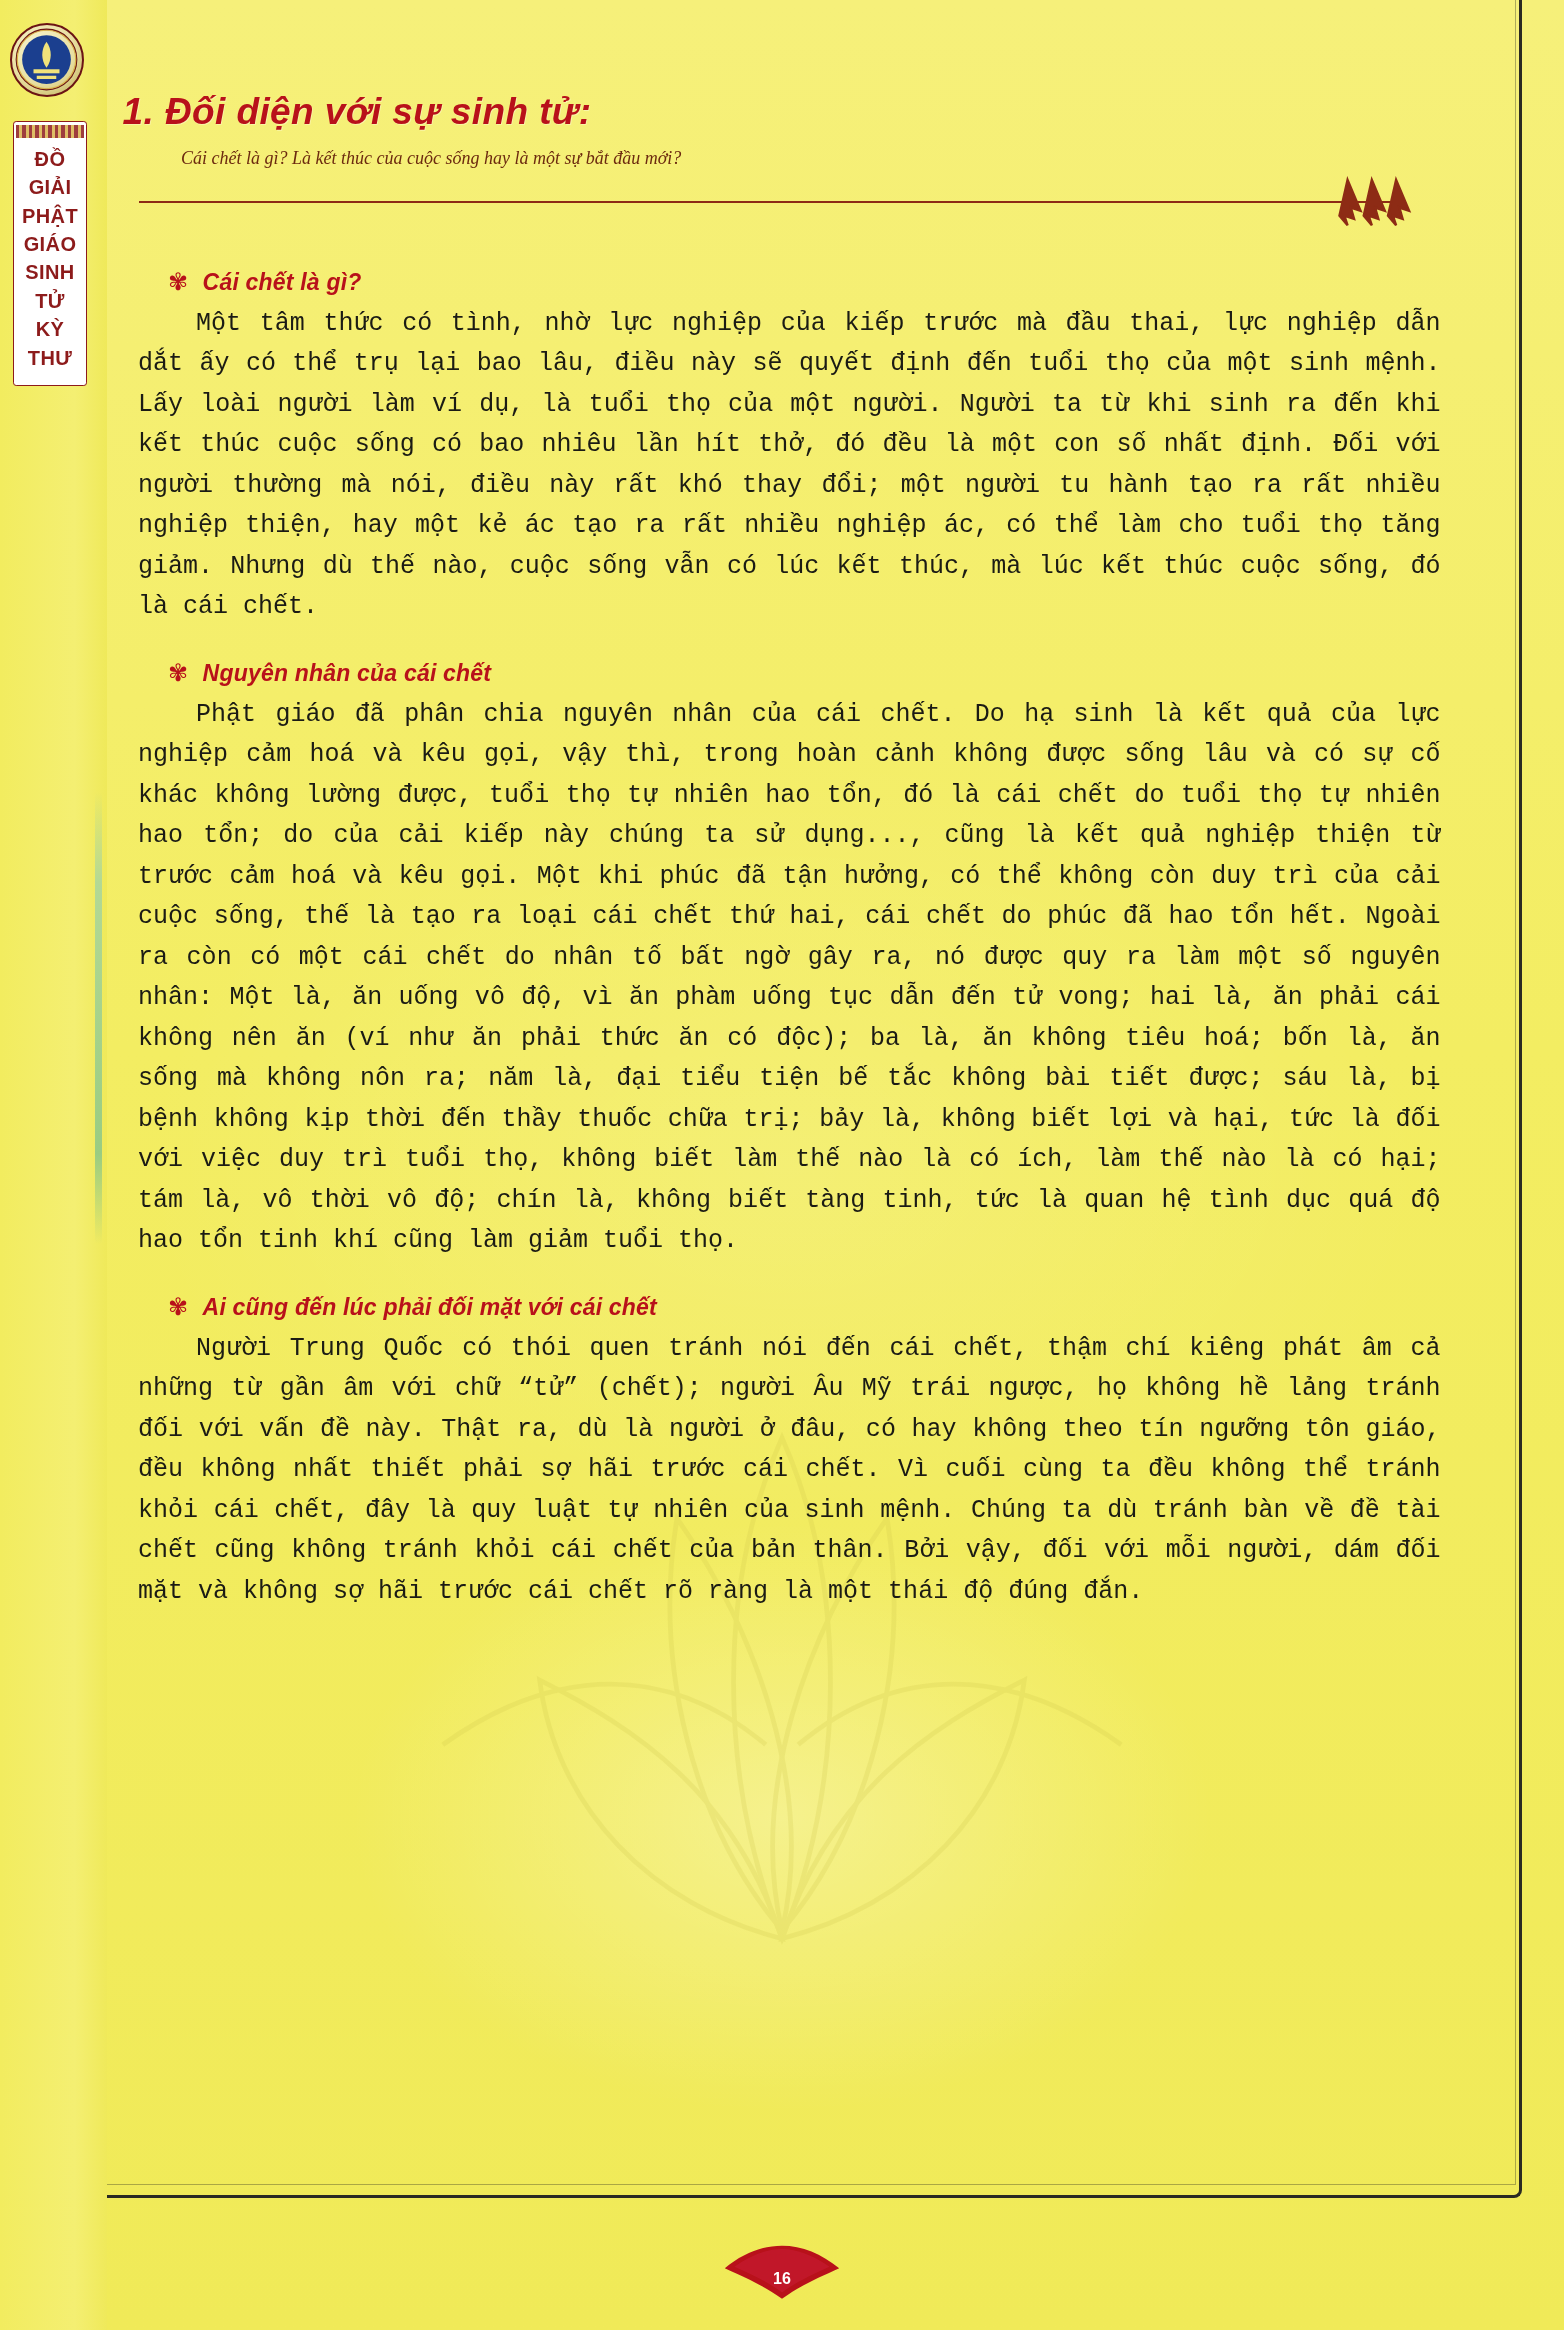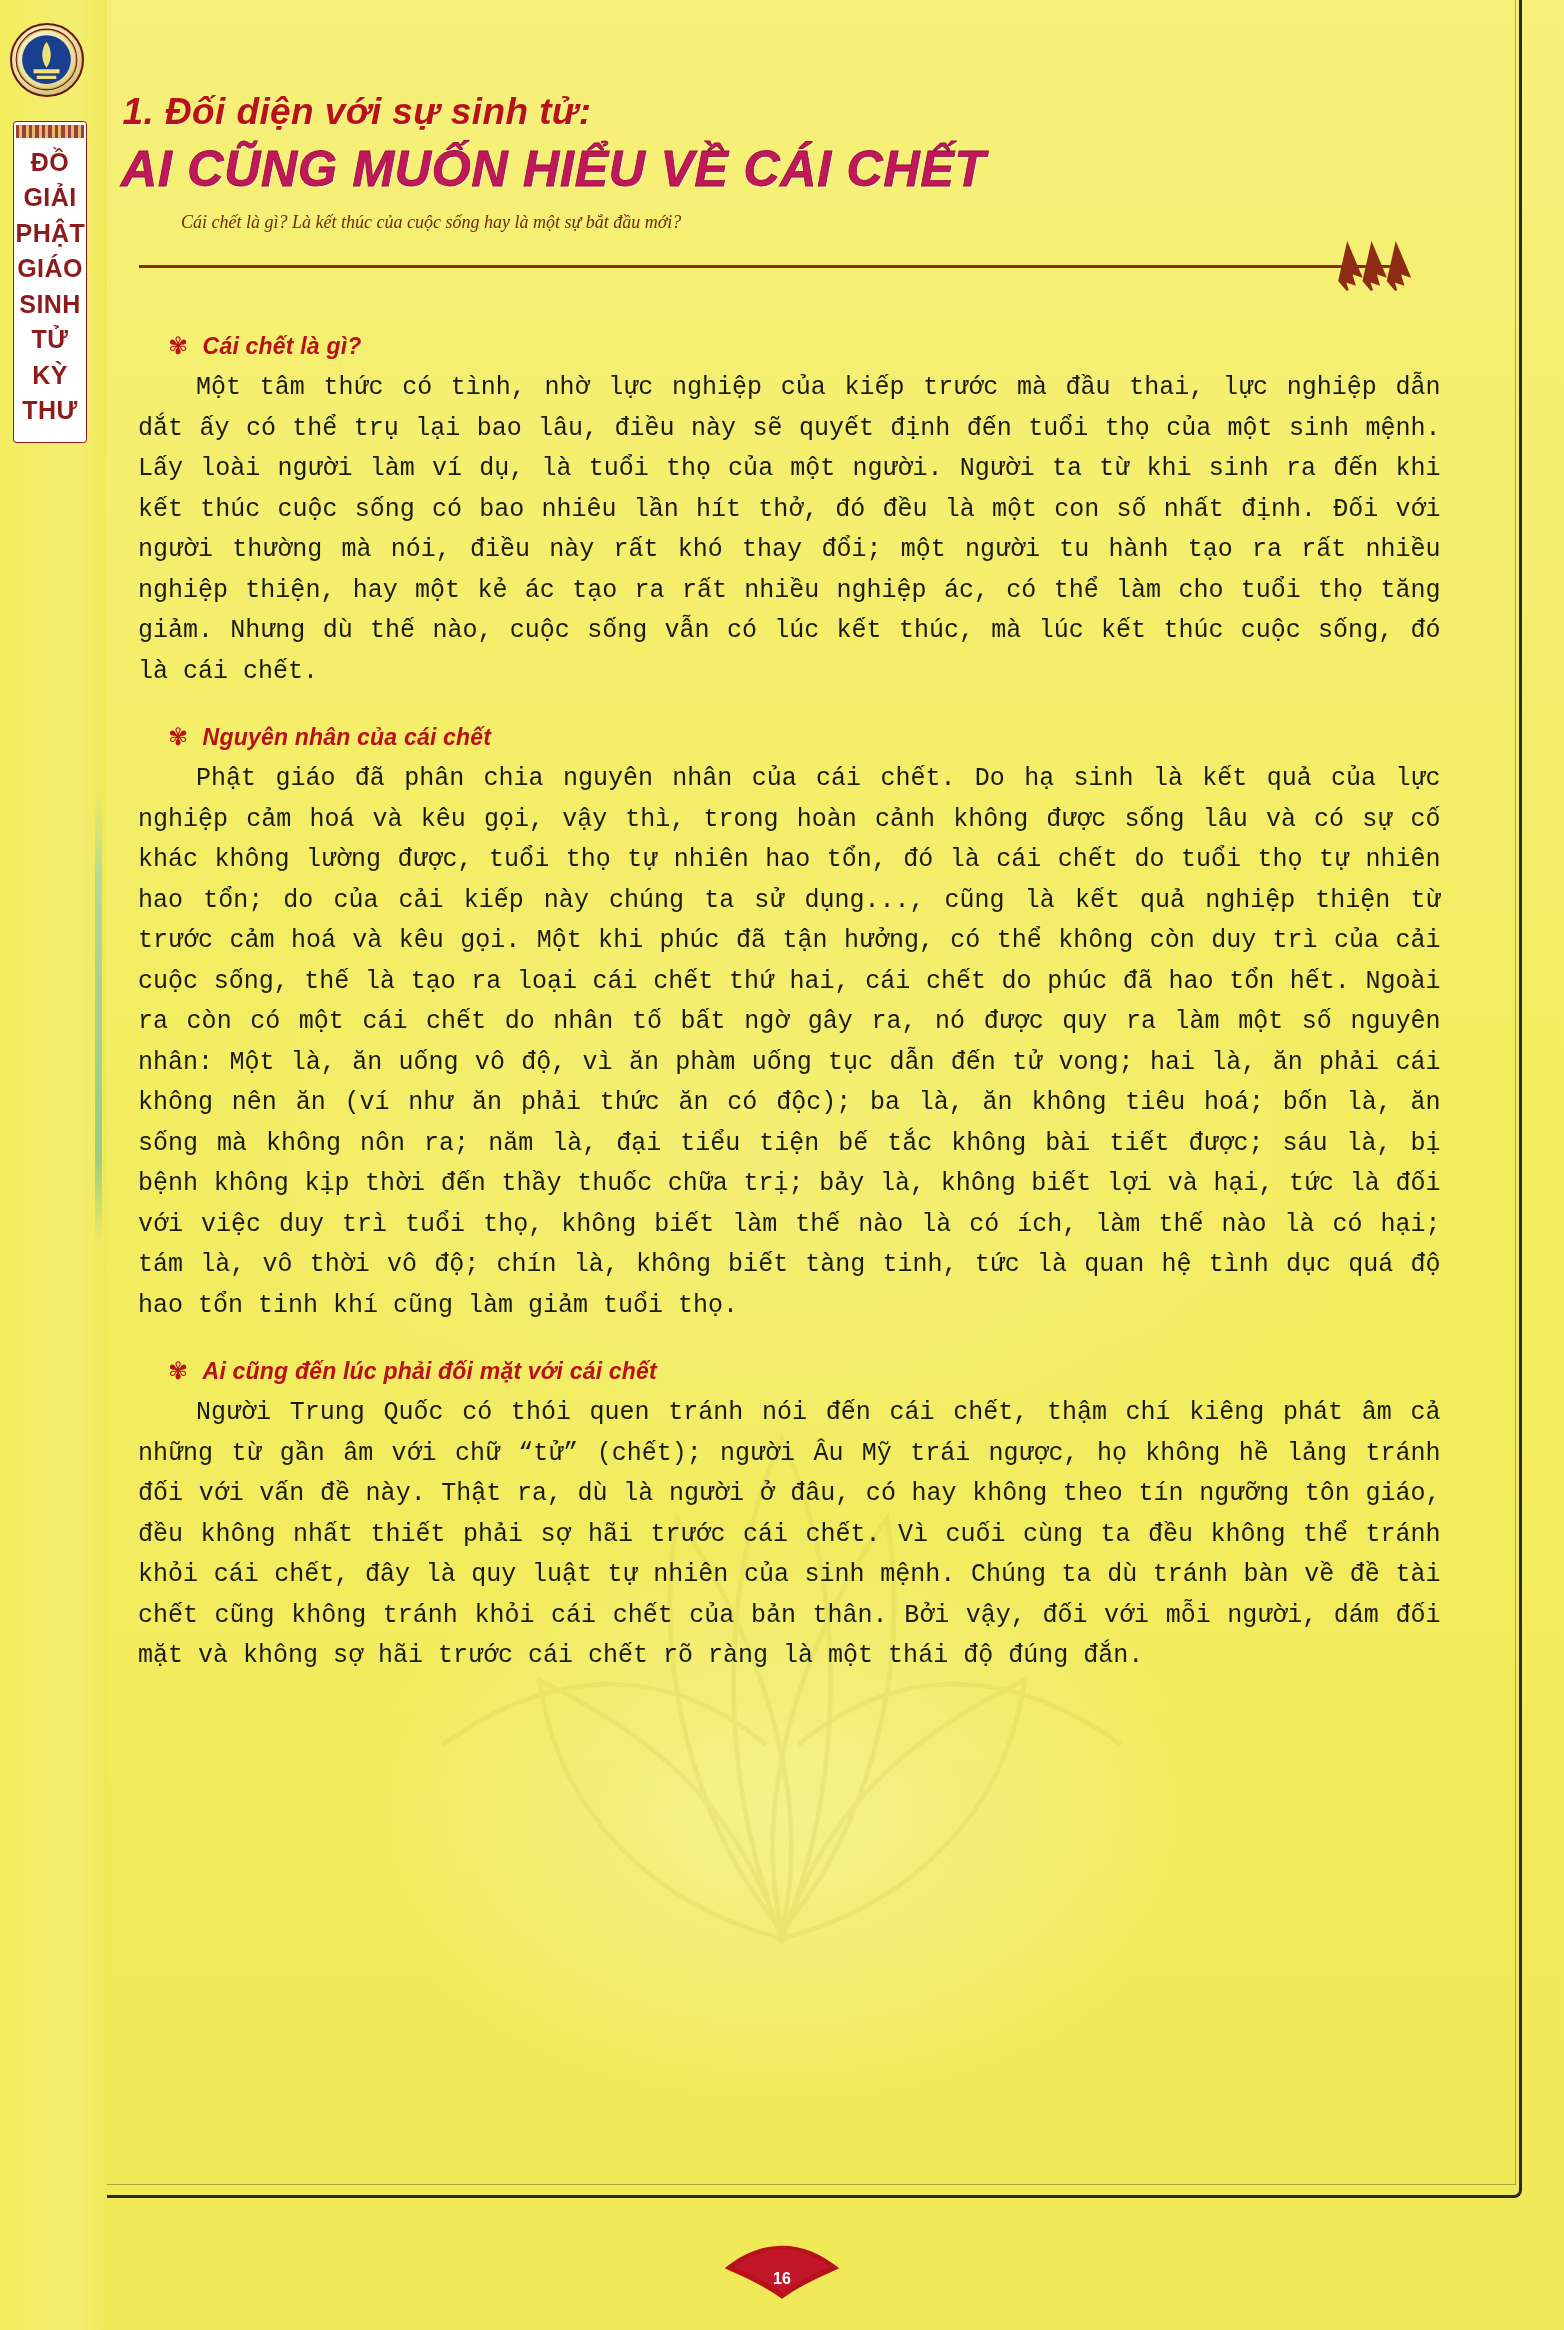--- a/index.html
+++ b/index.html
@@ -98,21 +98,21 @@
   }
   .tab .tab-top {
     height: 13px;
     margin: -8px 0px 6.5px;
     background: repeating-linear-gradient(90deg,#8d1b1b 0 3.2px, #d8b24a 3.2px 6.5px);
     opacity: .85;
   }
   .tab-word {
     font-family: "Liberation Sans", sans-serif;
     font-weight: 700;
-    font-size: 25px;
+    font-size: 20px;
     letter-spacing: 0.4px;
     color: #8d1b1b;
     line-height: 1.42;
   }
 
   
   .spine-accent {
     position: absolute;
     left: 95px;
     top: 792px;
@@ -283,21 +283,20 @@
       <div class="tab-word">THƯ</div>
     </div>
 
     <div class="spine-accent"></div>
   </div>
 
   <div id="content">
 
     <div class="title-block">
       <div class="title-1">1. Đối diện với sự sinh tử:</div>
-      <div class="title-2">AI CŨNG MUỐN HIỂU VỀ CÁI CHẾT</div>
       <div class="subtitle">Cái chết là gì? Là kết thúc của cuộc sống hay là một sự bắt đầu mới?</div>
     </div>
 
     <div class="rule-wrap">
       <div class="rule"></div>
       <svg class="arrows" width="89" height="65" viewBox="0 0 110 80">
         <g stroke="#8d2b15" stroke-width="3" fill="#8d2b15">
           <path d="M18 6 L34 44 L22 40 L26 54 L14 50 L18 62 L8 50 Z"></path>
           <path d="M48 6 L64 44 L52 40 L56 54 L44 50 L48 62 L38 50 Z"></path>
           <path d="M78 6 L94 44 L82 40 L86 54 L74 50 L78 62 L68 50 Z"></path>

